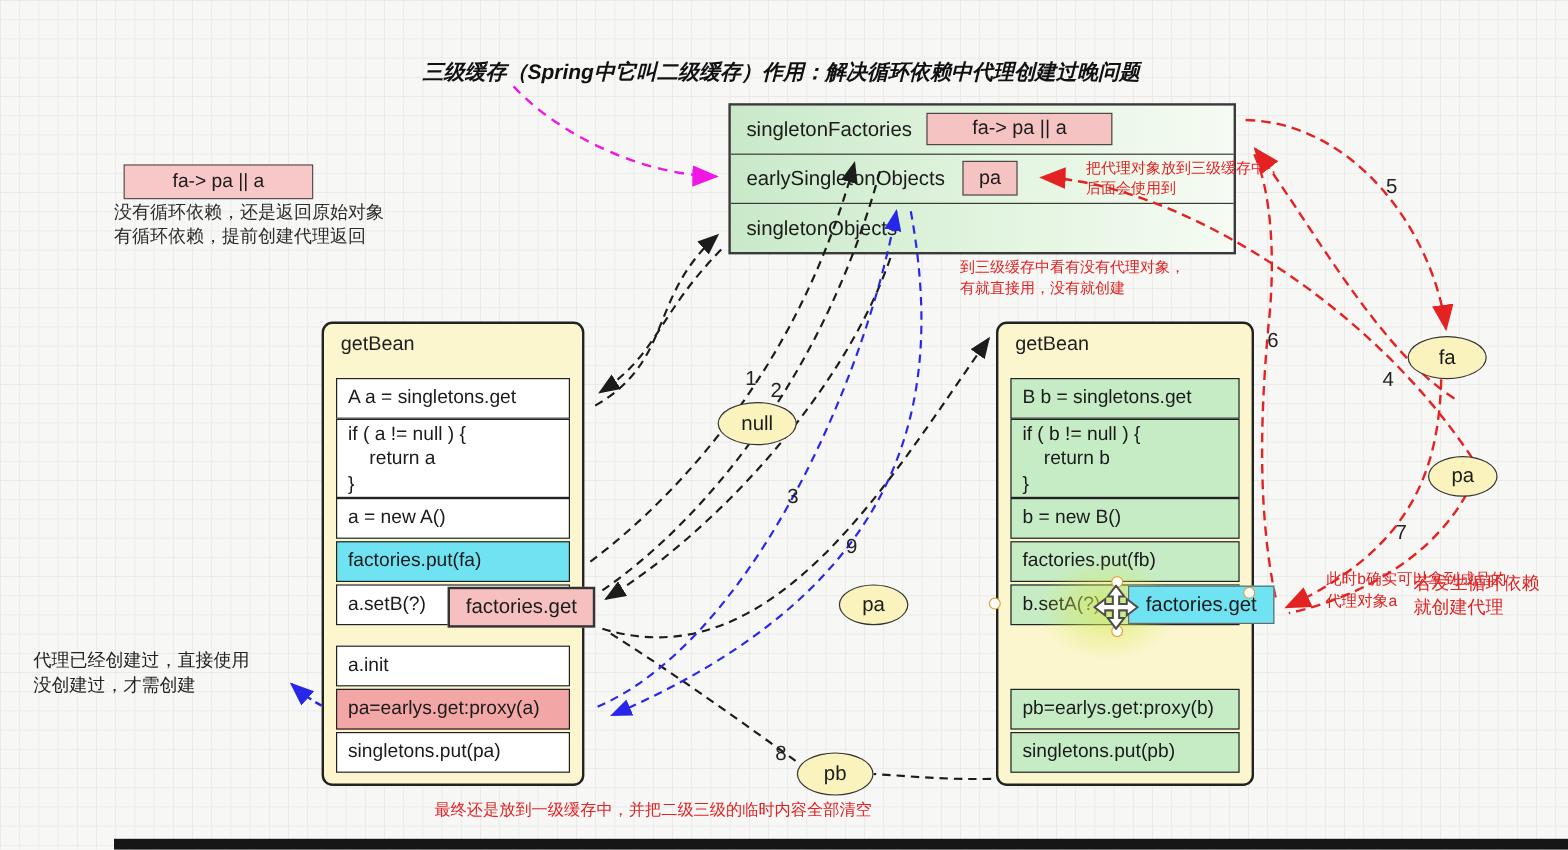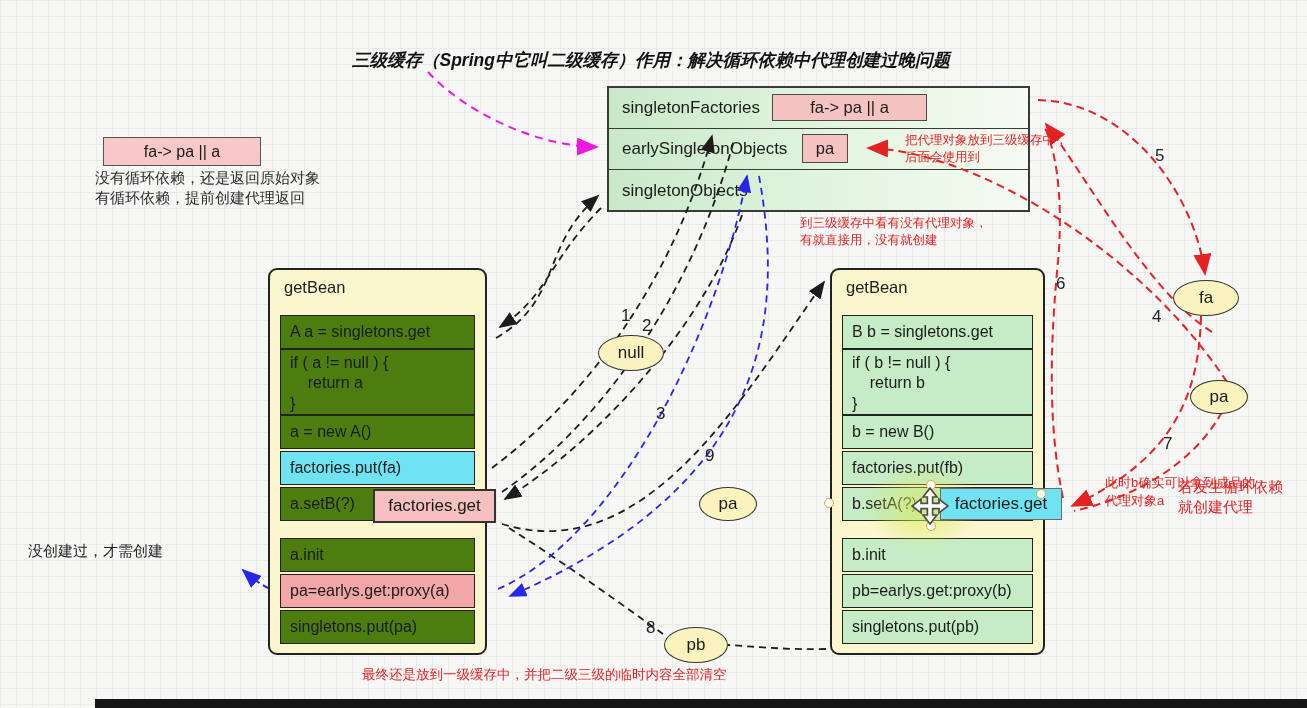--- a/index.html
+++ b/index.html
@@ -45,21 +45,21 @@
   .legend-note{left:95px;top:168px;font-size:15px;line-height:1.35;color:#2c2c2c;}
   
   .flow-box{
     border:2.2px solid #222;border-radius:9px;background:#fbf6cd;
     box-sizing:border-box;
   }
   .flow-header{position:absolute;left:14px;top:8px;font-size:16.5px;color:#1d1d1d;}
   .step{
     position:absolute;left:10px;right:10px;border:1.7px solid #222;
     display:flex;align-items:center;box-sizing:border-box;
-    font-size:16px;padding-left:9px;background:#4d7c0f;
+    font-size:16px;padding-left:9px;background:#ffffff;
   }
   .step.multi{flex-direction:column;align-items:flex-start;justify-content:flex-start;padding-top:3px;line-height:1.28;}
   .step.multi div{white-space:pre;}
   .g .step{background:#c6ecc6;}
   .cyan{background:#6fe3f2 !important;}
   .darkpink{background:#f2a6a6 !important;}
   .overlay-box{
     border:2px solid #333;display:flex;align-items:center;justify-content:center;
     font-size:17px;box-sizing:border-box;z-index:6;
   }
@@ -164,23 +164,20 @@
     <div>}</div>
   </div>
   <div class="step" style="top:145px;height:34px;">
       <span>b = new B()</span>
     </div>
   <div class="step" style="top:181px;height:34px;">
       <span>factories.put(fb)</span>
     </div>
   <div class="step" style="top:217px;height:34px;">
       <span>b.setA(?)</span>
-    </div>
-  <div class="step" style="top:268px;height:34px;">
-      <span>b.init</span>
     </div>
   <div class="step" style="top:304px;height:34px;">
       <span>pb=earlys.get:proxy(b)</span>
     </div>
   <div class="step" style="top:340px;height:34px;">
       <span>singletons.put(pb)</span>
     </div>
 </div>
 
 <div class="blob" style="left:865px;top:465px;width:115px;height:85px;"></div>
@@ -230,20 +227,21 @@
 <div class="abs red-note" style="left:1178px;top:477px;font-size:15px;">
   <div>若发生循环依赖</div>
   <div>就创建代理</div>
 </div>
 <div class="abs red-note" style="left:1105px;top:474px;font-size:13px;">
   <div>此时b确实可以拿到成品的</div>
   <div>代理对象a</div>
 </div>
 <div class="abs red-note" style="left:362px;top:666px;font-size:13.5px;">最终还是放到一级缓存中，并把二级三级的临时内容全部清空</div>
 <div class="abs black-note" style="left:28px;top:540px;">
+  <div>代理已经创建过，直接使用</div>
   <div>没创建过，才需创建</div>
 </div>
 
 <svg class="wire" width="1307" height="708" viewBox="0 0 1307 708">
   <defs>
     <marker id="mB" markerWidth="11" markerHeight="9" refX="9" refY="4" orient="auto">
       <path d="M0,0 L10,4 L0,8 Z" fill="#1c1c1c"></path>
     </marker>
     <marker id="mBl" markerWidth="11" markerHeight="9" refX="9" refY="4" orient="auto">
       <path d="M0,0 L10,4 L0,8 Z" fill="#2727ea"></path>

